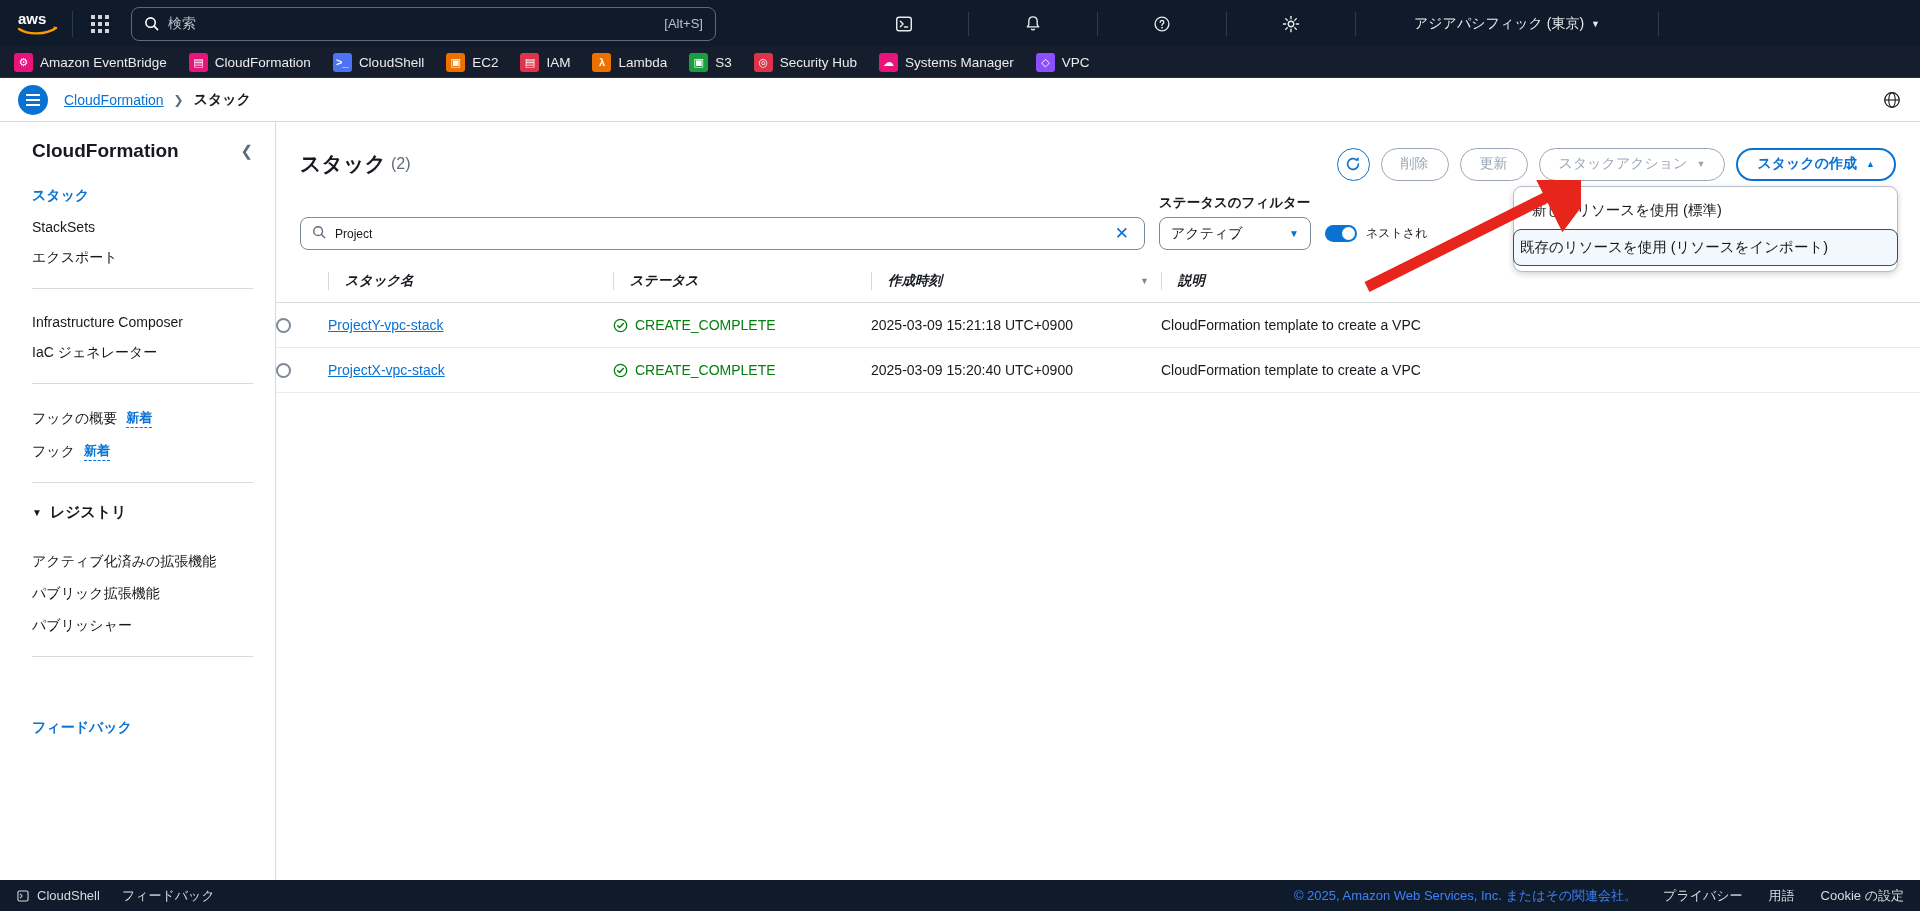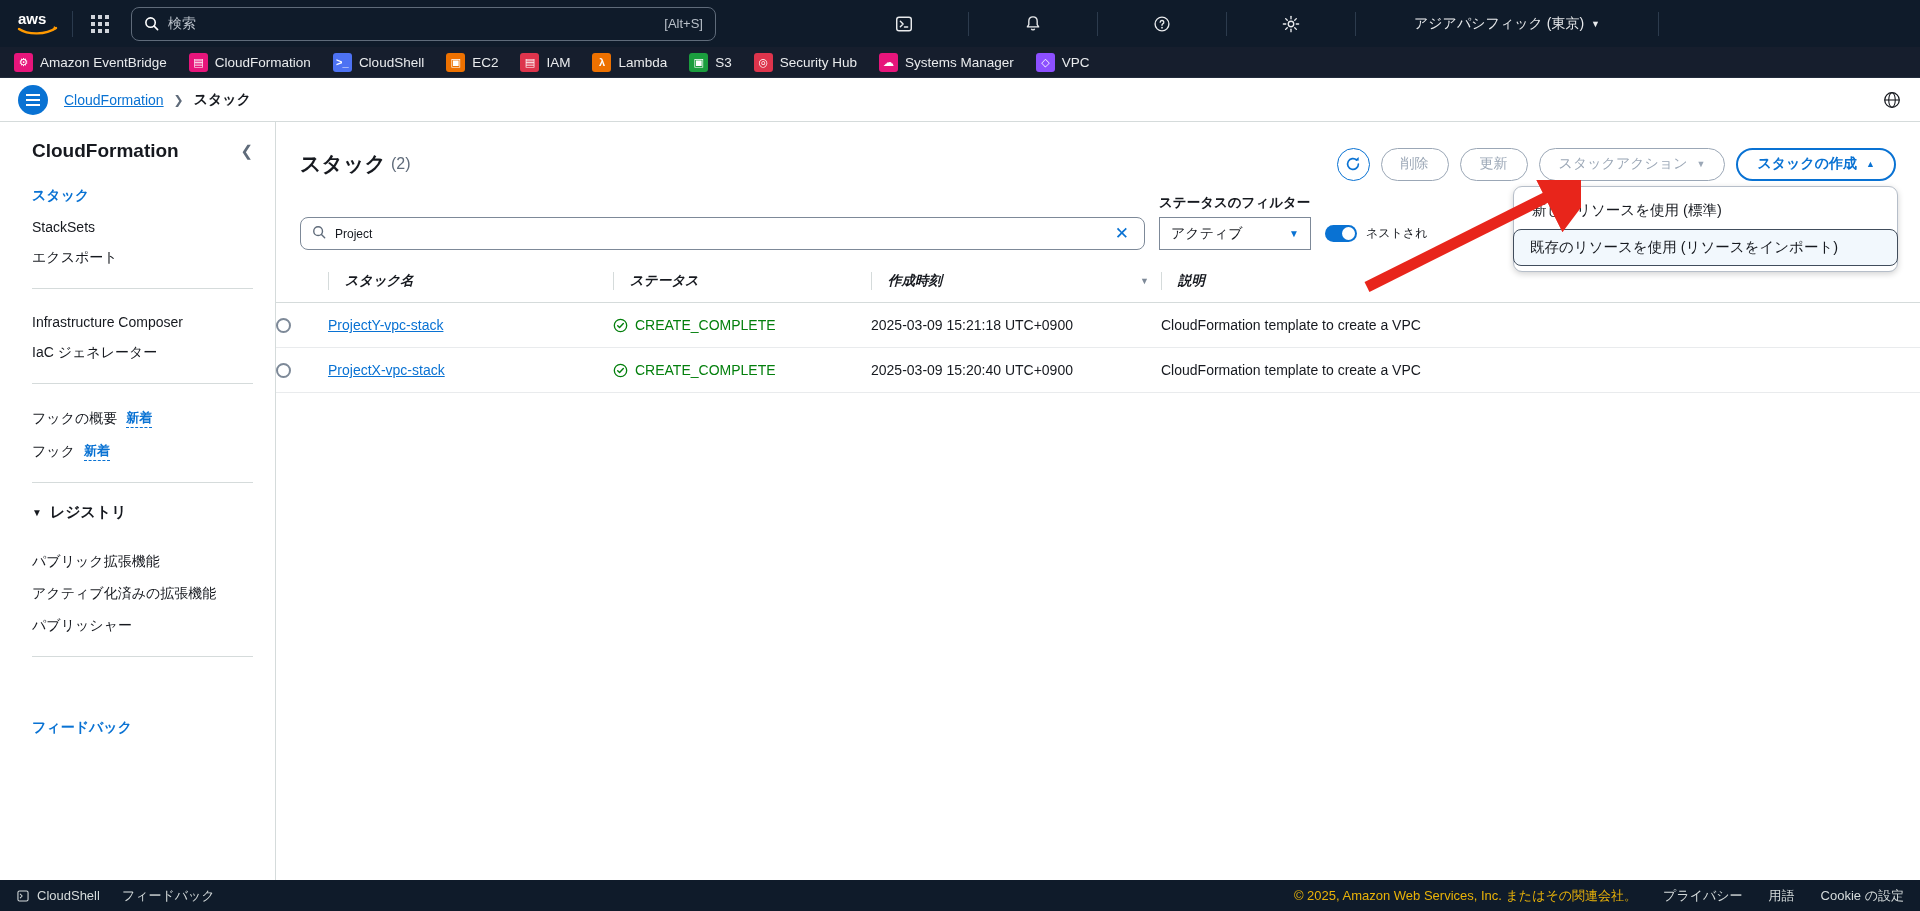--- a/index.html
+++ b/index.html
@@ -152,40 +152,40 @@
   .dropdown {
     position: absolute; top: 38px; right: -2px; width: 385px;
     background: #fff; border: 1px solid #b6bec9; border-radius: 9px;
     box-shadow: 0 2px 6px rgba(0,0,0,.18); padding: 5px 0; z-index: 40;
   }
   .dd-item {
     padding: 9px 18px; font-size: 14.5px; color: #16191f; cursor: pointer; white-space: nowrap;
   }
   .dd-item.hover {
     background: #f2f8fd; border: 1px solid #414d5c; border-radius: 8px;
-    margin: 0 -1px; padding: 8px 16px;
+    margin: 0 -1px; padding: 8px 6px;
   }
 
   
   .filter-row {
     display: flex; align-items: flex-end; gap: 14px; padding: 10px 24px 0 24px;
     position: relative;
   }
   .search-wrap { flex: 1; max-width: 845px; position: relative; }
   .tbl-search {
     height: 33px; border: 1px solid #7d8998; border-radius: 8px; background: #fff;
     display: flex; align-items: center; padding: 0 11px; gap: 9px;
   }
   .tbl-search .val { flex: 1; font-size: 12px; color: #16191f; }
   .tbl-search .clr { color: #0972d3; font-size: 17px; cursor: pointer; padding: 0 4px; }
 
   .status-filter { width: 152px; }
   .sf-label { font-size: 13.5px; font-weight: bold; color: #16191f; margin-bottom: 5px; white-space: nowrap; }
   .select {
-    height: 33px; border: 1px solid #7d8998; border-radius: 0; background: #fff;
+    height: 33px; border: 1px solid #7d8998; border-radius: 8px; background: #fff;
     display: flex; align-items: center; padding: 0 11px; font-size: 14px; color: #16191f;
     cursor: pointer;
   }
   .select .scaret { margin-left: auto; color: #0972d3; font-size: 10px; }
 
   .toggle-wrap { display: flex; align-items: center; gap: 9px; height: 33px; }
   .toggle {
     width: 32px; height: 17px; border-radius: 9px; background: #0972d3;
     position: relative; cursor: pointer; flex: none;
   }
@@ -227,21 +227,21 @@
 
   
   .footer {
     height: 31px; background: #0f1b2a; display: flex; align-items: center;
     padding: 0 16px; color: #d5dbdb; font-size: 13px;
   }
   .foot-left { display: flex; align-items: center; gap: 22px; }
   .foot-cs { display: flex; align-items: center; gap: 7px; cursor: pointer; }
   .foot-link { cursor: pointer; color: #d5dbdb; }
   .foot-right { margin-left: auto; display: flex; align-items: center; gap: 26px; }
-  .foot-copy { color: #eab308; }
+  .foot-copy { color: #3b82f6; }
 </style>
 </head>
 <body>
 
 <div class="topnav">
   <div class="aws-logo">
     <svg width="44" height="28" viewBox="0 0 44 28">
       <text x="2" y="14" fill="#ffffff" font-size="15" font-family="Liberation Sans, sans-serif" font-weight="bold">aws</text>
       <path d="M3 19 C12 25, 30 25, 40 18" stroke="#ff9900" stroke-width="2.4" fill="none" stroke-linecap="round"></path>
       <path d="M38 16 L41 18.5 L37 20.5 Z" fill="#ff9900"></path>
@@ -424,24 +424,24 @@
         </div>
       </div>
     <div class="side-sep"></div>
 
     <div class="side-group">
       <span class="tri">▼</span>
       <span>レジストリ</span>
     </div>
     <div class="side-list" id="side-g4">
         <div class="side-item">
+          <span>アクティブ化済みの拡張機能</span>
+        </div>
+        <div class="side-item">
           <span>パブリック拡張機能</span>
-        </div>
-        <div class="side-item">
-          <span>アクティブ化済みの拡張機能</span>
         </div>
         <div class="side-item">
           <span>パブリッシャー</span>
         </div>
       </div>
     <div class="side-sep"></div>
     <div style="height:38px"></div>
     <div class="side-feedback">フィードバック</div>
   </div>
 

